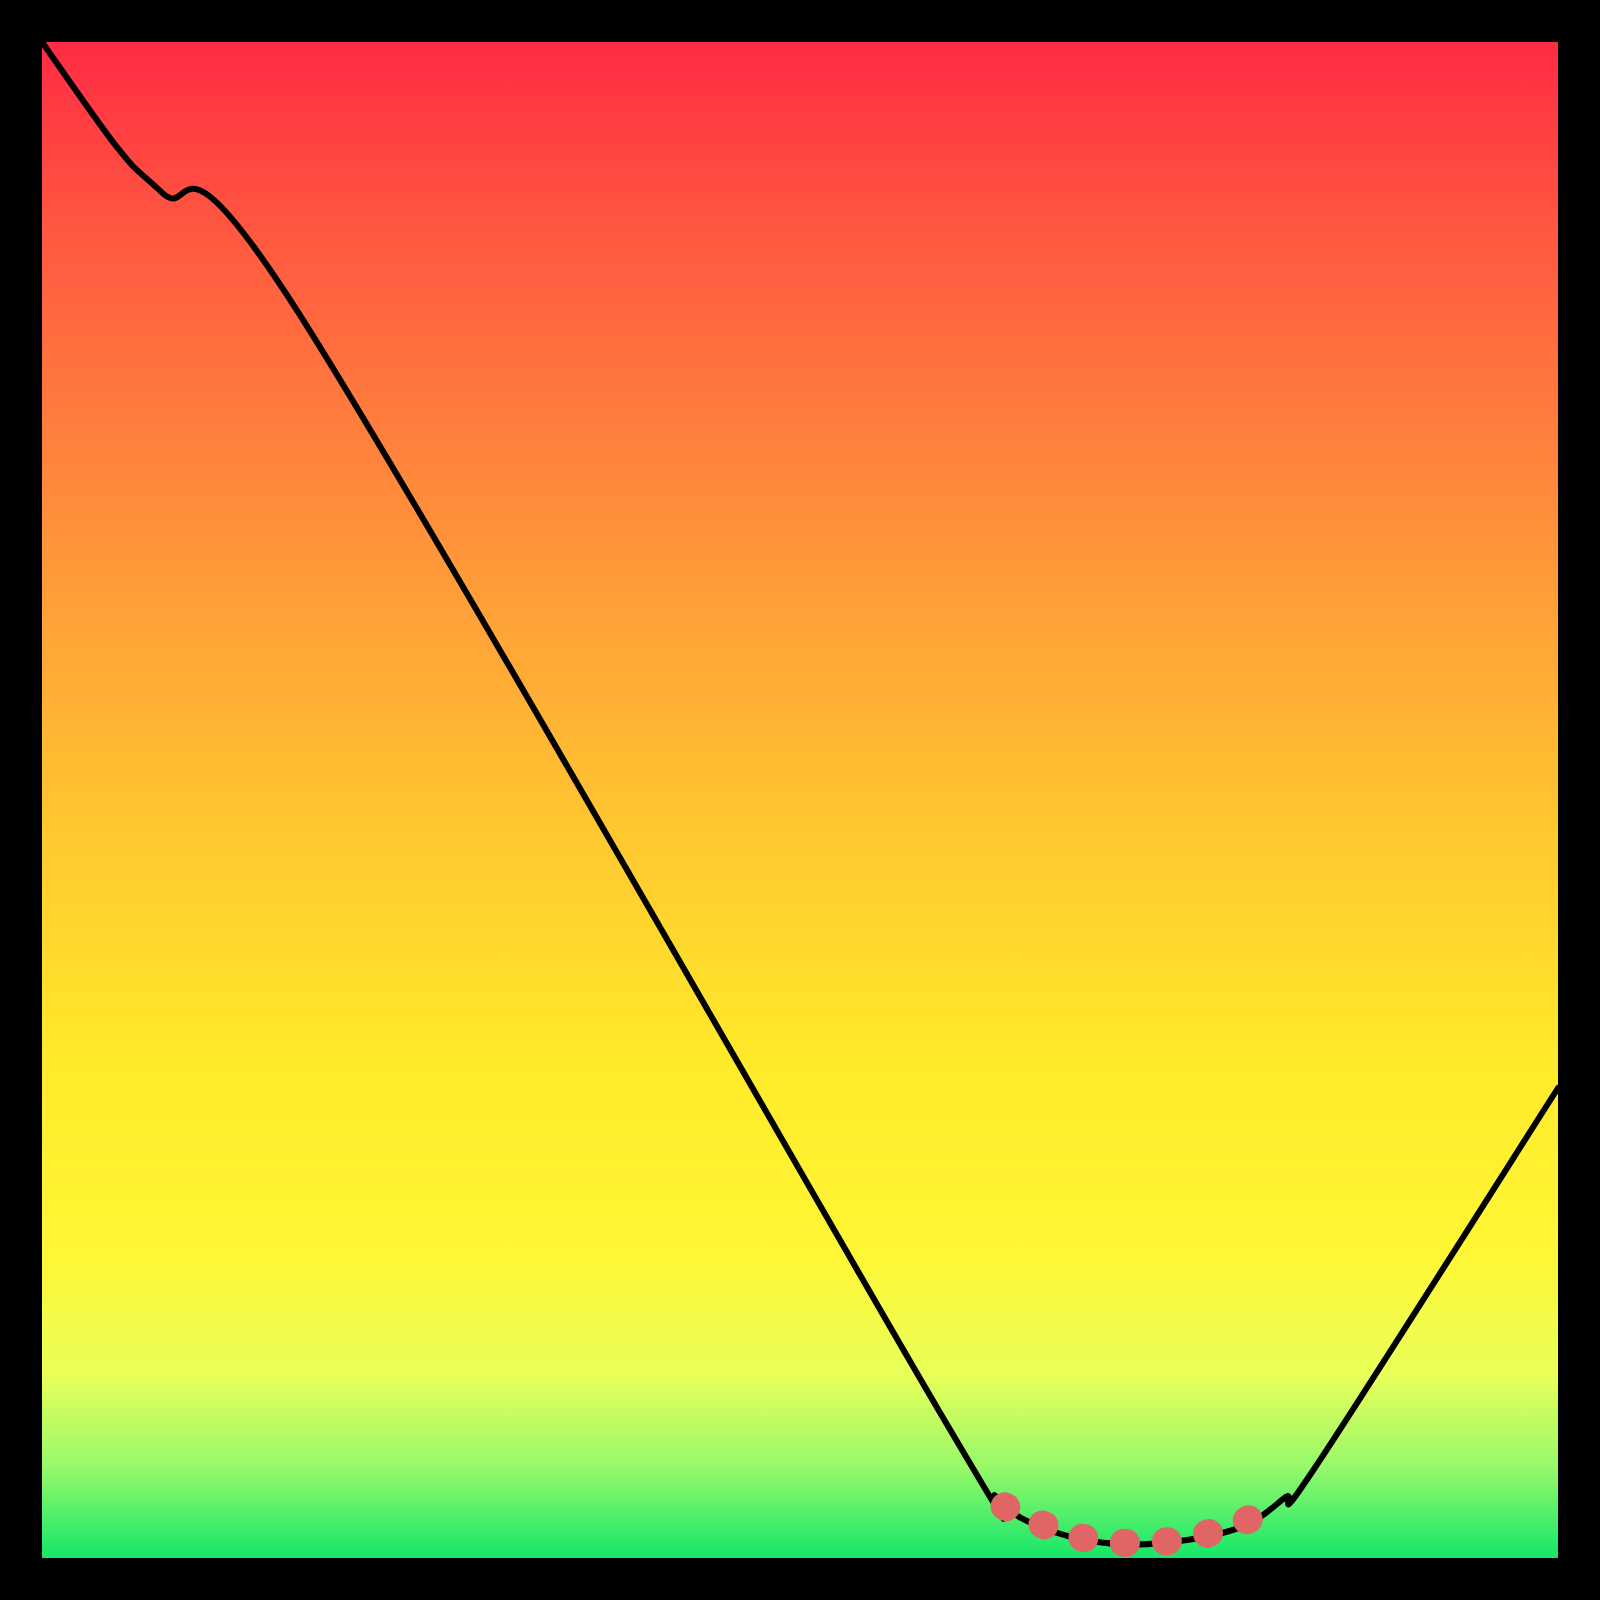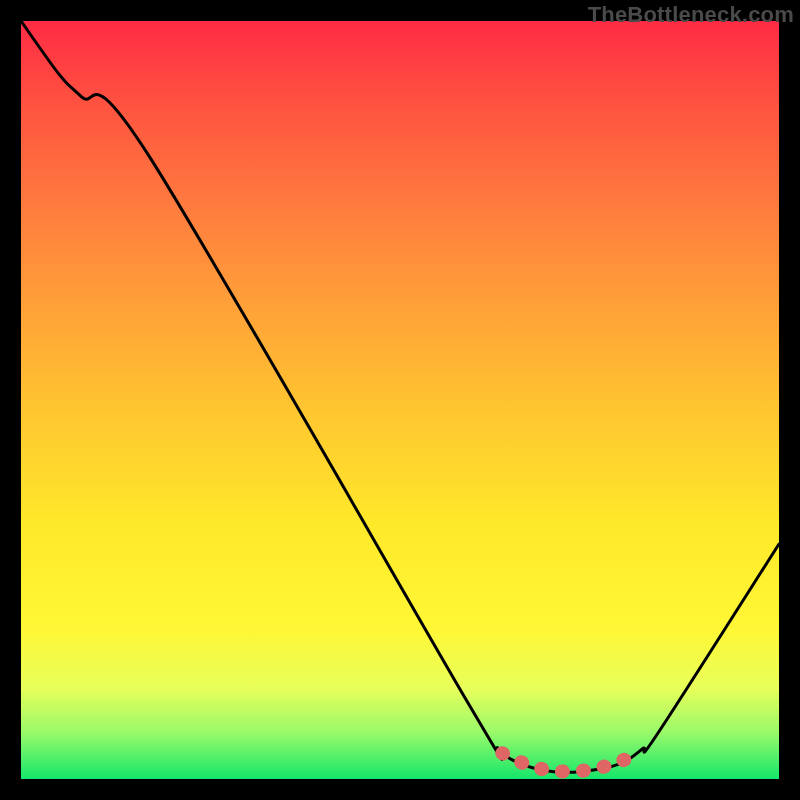--- a/index.html
+++ b/index.html
@@ -60,14 +60,13 @@
 </head>
 <body>
 
 <div class="frame">
   <div class="plot">
     <svg class="curve" viewBox="0 0 758 758" preserveAspectRatio="none">
       <path id="curve-path" fill="none" stroke="#000" stroke-width="3" stroke-linejoin="round" stroke-linecap="round" d="M 0.0 0.0 C 6.3 8.8, 27.8 40.4, 37.9 53.1 C 48.0 65.7, 45.5 61.9, 60.6 75.8 C 75.8 89.7, 64.4 35.4, 128.9 136.4 C 193.3 237.5, 389.1 583.7, 447.2 682.2 C 505.3 780.7, 468.7 717.6, 477.5 727.7 C 486.4 737.8, 491.4 739.1, 500.3 742.8 C 509.1 746.6, 520.5 749.2, 530.6 750.4 C 540.7 751.7, 549.5 751.7, 560.9 750.4 C 572.3 749.2, 588.7 746.6, 598.8 742.8 C 608.9 739.1, 615.2 732.7, 621.6 727.7 C 627.9 722.6, 614.0 746.6, 636.7 712.5 C 659.5 678.4, 737.8 554.6, 758.0 523.0"></path>
       <path id="highlight-path" fill="none" stroke="#e06666" stroke-width="14" stroke-linecap="round" stroke-linejoin="round" stroke-dasharray="1 20" d="M 481.3 732.2 C 484.5 733.7, 494.6 738.9, 500.3 741.3 C 506.0 743.7, 510.4 745.2, 515.4 746.6 C 520.5 748.0, 524.3 749.0, 530.6 749.7 C 536.9 750.3, 545.8 750.8, 553.3 750.4 C 560.9 750.0, 568.5 749.0, 576.1 747.4 C 583.7 745.7, 591.9 743.2, 598.8 740.6 C 605.8 737.9, 614.6 733.0, 617.8 731.5"></path>
     </svg>
   </div>
-  <div class="watermark">TheBottleneck.com</div>
 </div>
 
 </body></html>

